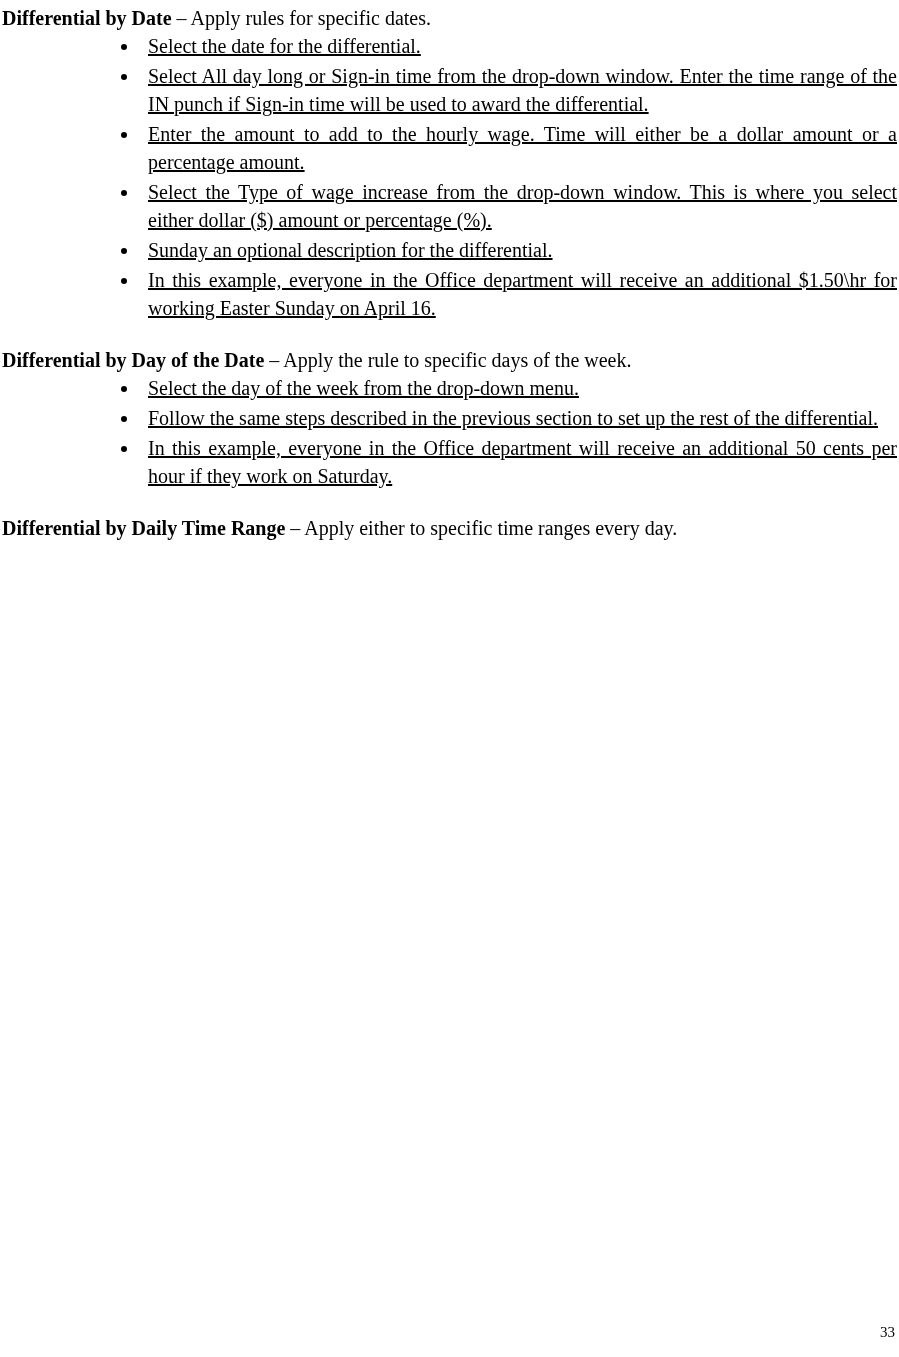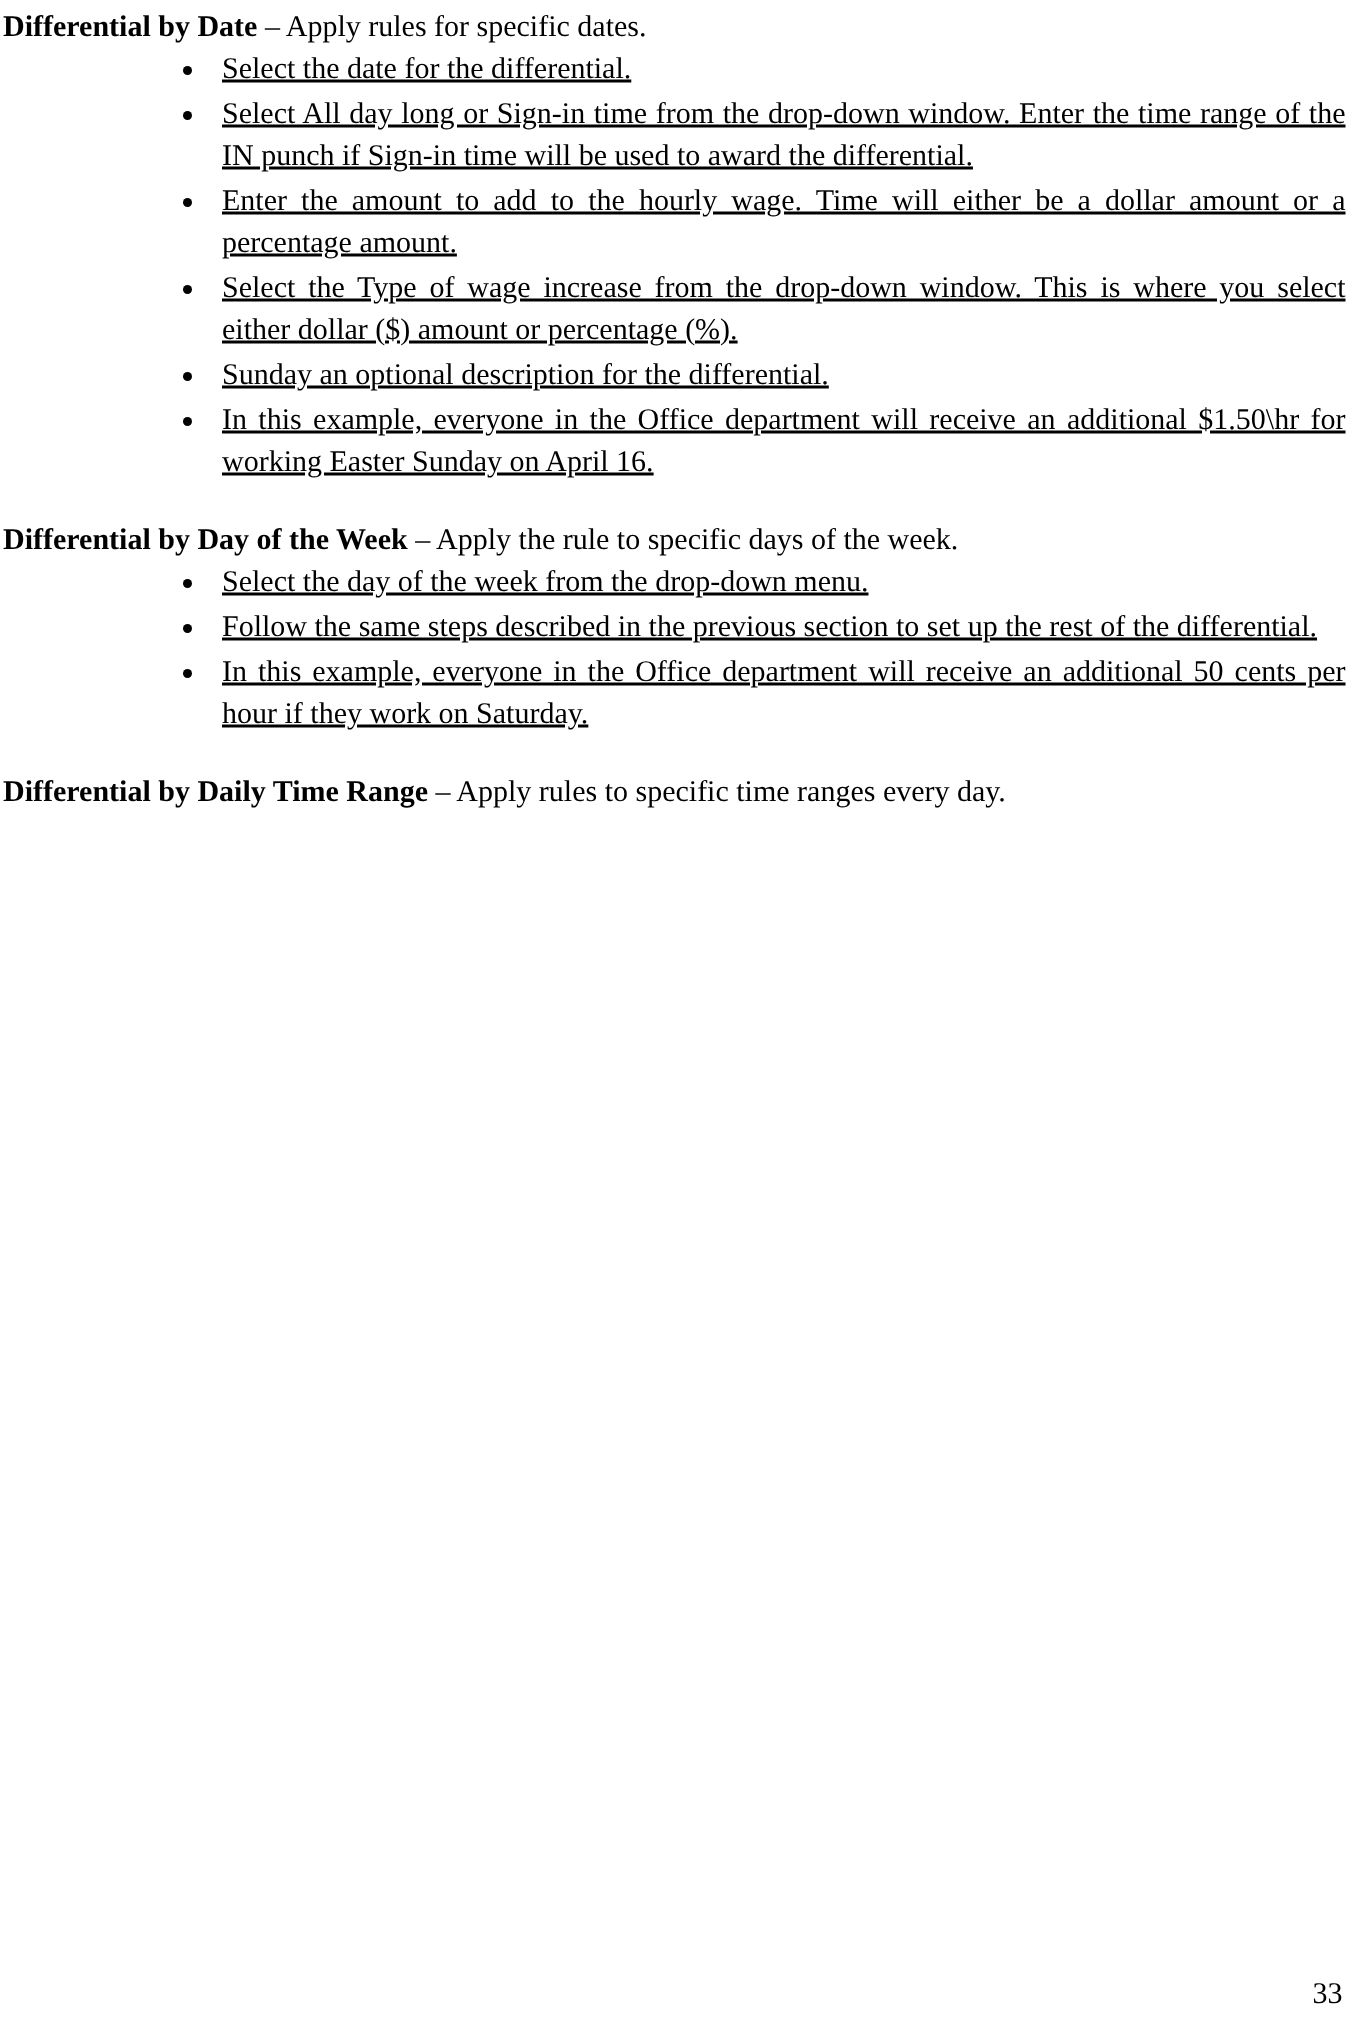--- a/index.html
+++ b/index.html
@@ -37,21 +37,21 @@
       padding-left: 8px;
       margin-bottom: 2px;
     }
     li::marker {
       font-size: 20px;
     }
     .page-number {
       position: fixed;
       bottom: 14px;
       right: 4px;
-      font-size: 20px;
+      font-size: 15px;
     }
   </style>
 </head>
 <body>
 
 <div class="section">
   <p class="section-header">
     <span class="section-title">Differential by Date</span><span class="section-desc"> – Apply rules for specific dates.</span>
   </p>
   <ul>
@@ -59,28 +59,28 @@
     <li>Select All day long or Sign-in time from the drop-down window.  Enter the time range of the IN punch if Sign-in time will be used to award the differential.</li>
     <li>Enter the amount to add to the hourly wage.  Time will either be a dollar amount or a percentage amount.</li>
     <li>Select the Type of wage increase from the drop-down window.  This is where you select either dollar ($) amount or percentage (%).</li>
     <li>Sunday an optional description for the differential.</li>
     <li>In this example, everyone in the Office department will receive an additional $1.50\hr for working Easter Sunday on April 16.</li>
   </ul>
 </div>
 
 <div class="section">
   <p class="section-header">
-    <span class="section-title">Differential by Day of the Week</span><span class="section-desc"> – Apply the rule to specific days of the week.</span>
+    <span class="section-title">Differential by Day of the Date</span><span class="section-desc"> – Apply the rule to specific days of the week.</span>
   </p>
   <ul>
     <li>Select the day of the week from the drop-down menu.</li>
     <li>Follow the same steps described in the previous section to set up the rest of the differential.</li>
     <li>In this example, everyone in the Office department will receive an additional 50 cents per hour if they work on Saturday.</li>
   </ul>
 </div>
 
 <div class="section">
   <p class="section-header">
-    <span class="section-title">Differential by Daily Time Range</span><span class="section-desc"> – Apply rules to specific time ranges every day.</span>
+    <span class="section-title">Differential by Daily Time Range</span><span class="section-desc"> – Apply either to specific time ranges every day.</span>
   </p>
 </div>
 
 <div class="page-number">33</div>
 
 </body></html>

